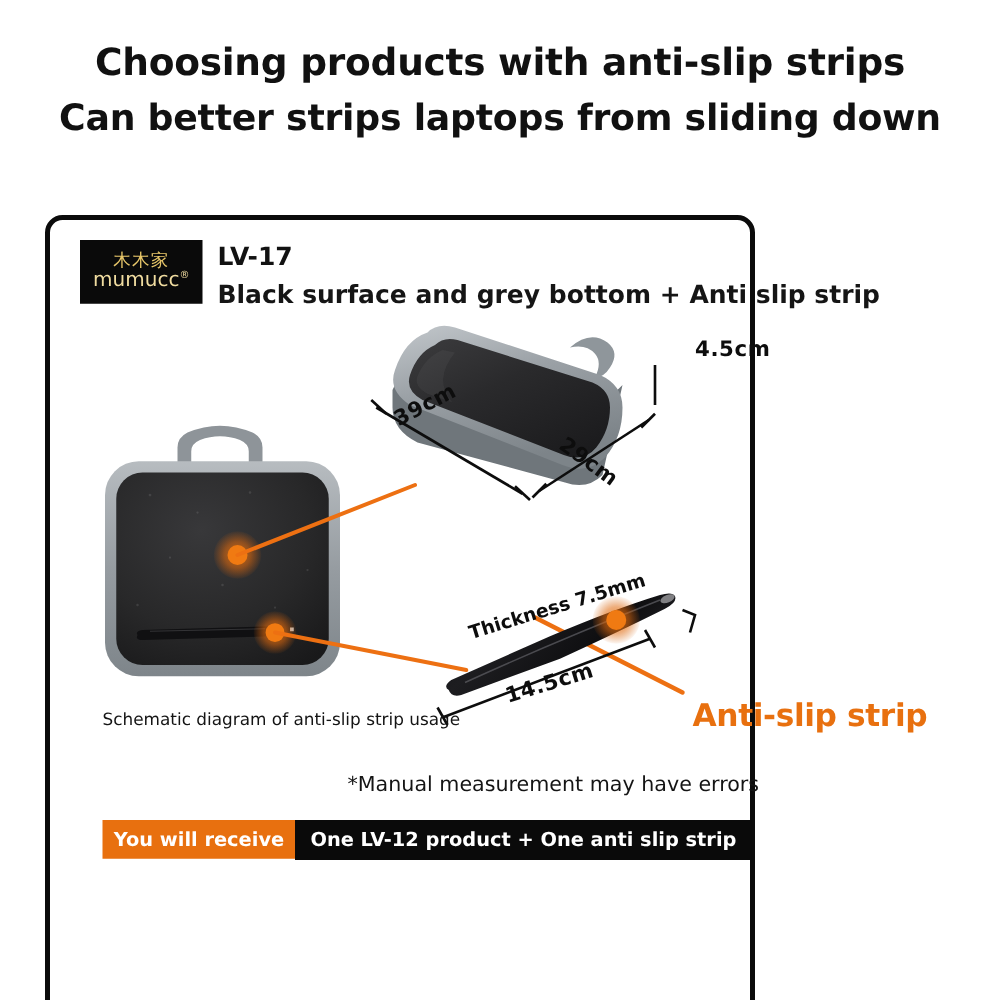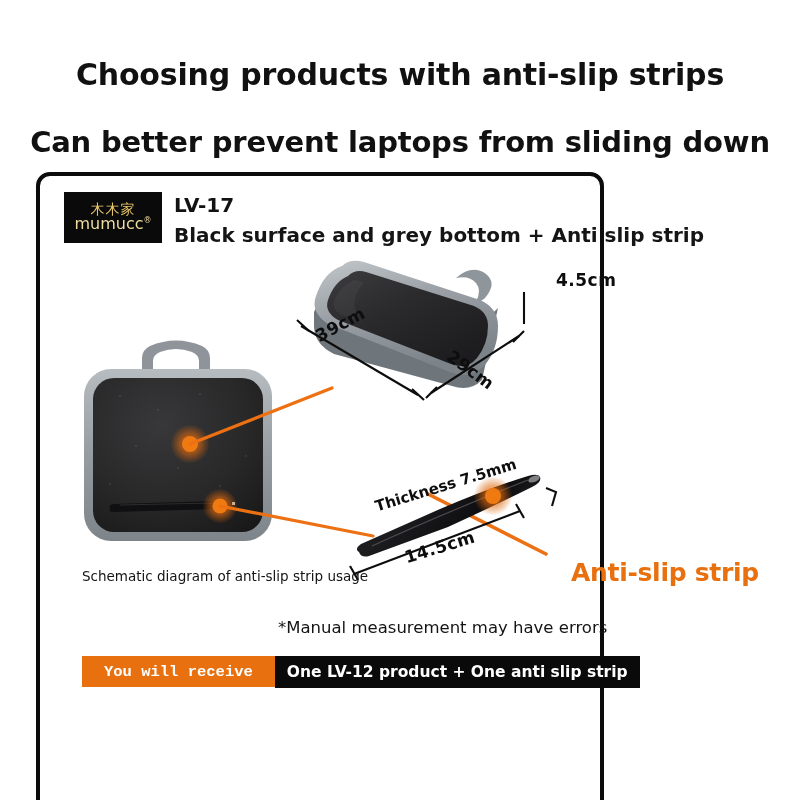--- a/index.html
+++ b/index.html
@@ -24,21 +24,20 @@
     width: 800px;
     text-align: center;
   }
   .headline-line {
     font-size: 30px;
     font-weight: 700;
     color: #111111;
     letter-spacing: -0.2px;
     line-height: 1.5;
     white-space: nowrap;
-    margin-top: 24px;
   }
   .headline-line.l2 { font-size: 29px; }
 
   
   .card {
     position: absolute;
     left: 36px;
     top: 172px;
     width: 568px;
     height: 664px;
@@ -172,21 +171,20 @@
   
   .callout-label {
     position: absolute;
     left: 514px;
     top: 382px;
     font-size: 25px;
     font-weight: 700;
     color: #e8700f;
     white-space: nowrap;
     letter-spacing: -0.3px;
-    margin-left: 17px;
   }
 
   
   .caption-schematic {
     position: absolute;
     left: 42px;
     top: 392px;
     font-size: 13.5px;
     color: #141414;
     white-space: nowrap;
@@ -209,41 +207,40 @@
     display: flex;
     align-items: stretch;
   }
   .receive-tag {
     background: #e8700f;
     color: #ffffff;
     font-size: 15.5px;
     font-weight: 700;
     display: flex;
     align-items: center;
-    padding: 0 22px;
-    white-space: nowrap;
-    font-family: Liberation Mono, monospace;
+    padding: 0 9px;
+    white-space: nowrap;
   }
   .receive-value {
     background: #0a0a0a;
     color: #ffffff;
     font-size: 15.5px;
     font-weight: 700;
     display: flex;
     align-items: center;
     padding: 16px 12px;
     white-space: nowrap;
   }
 </style>
 </head>
 <body>
 
 <div class="headline">
   <div class="headline-line l1">Choosing products with anti-slip strips</div>
-  <div class="headline-line l2">Can better prevent laptops from sliding down</div>
+  <div class="headline-line l2">Can better strips laptops from sliding down</div>
 </div>
 
 <div class="card">
 
   <div class="brand-row">
     <div class="logo-box">
       <div class="logo-cn">木木家</div>
       <div class="logo-en"><span>mumucc</span><span class="reg">®</span></div>
     </div>
     <div class="brand-text">

